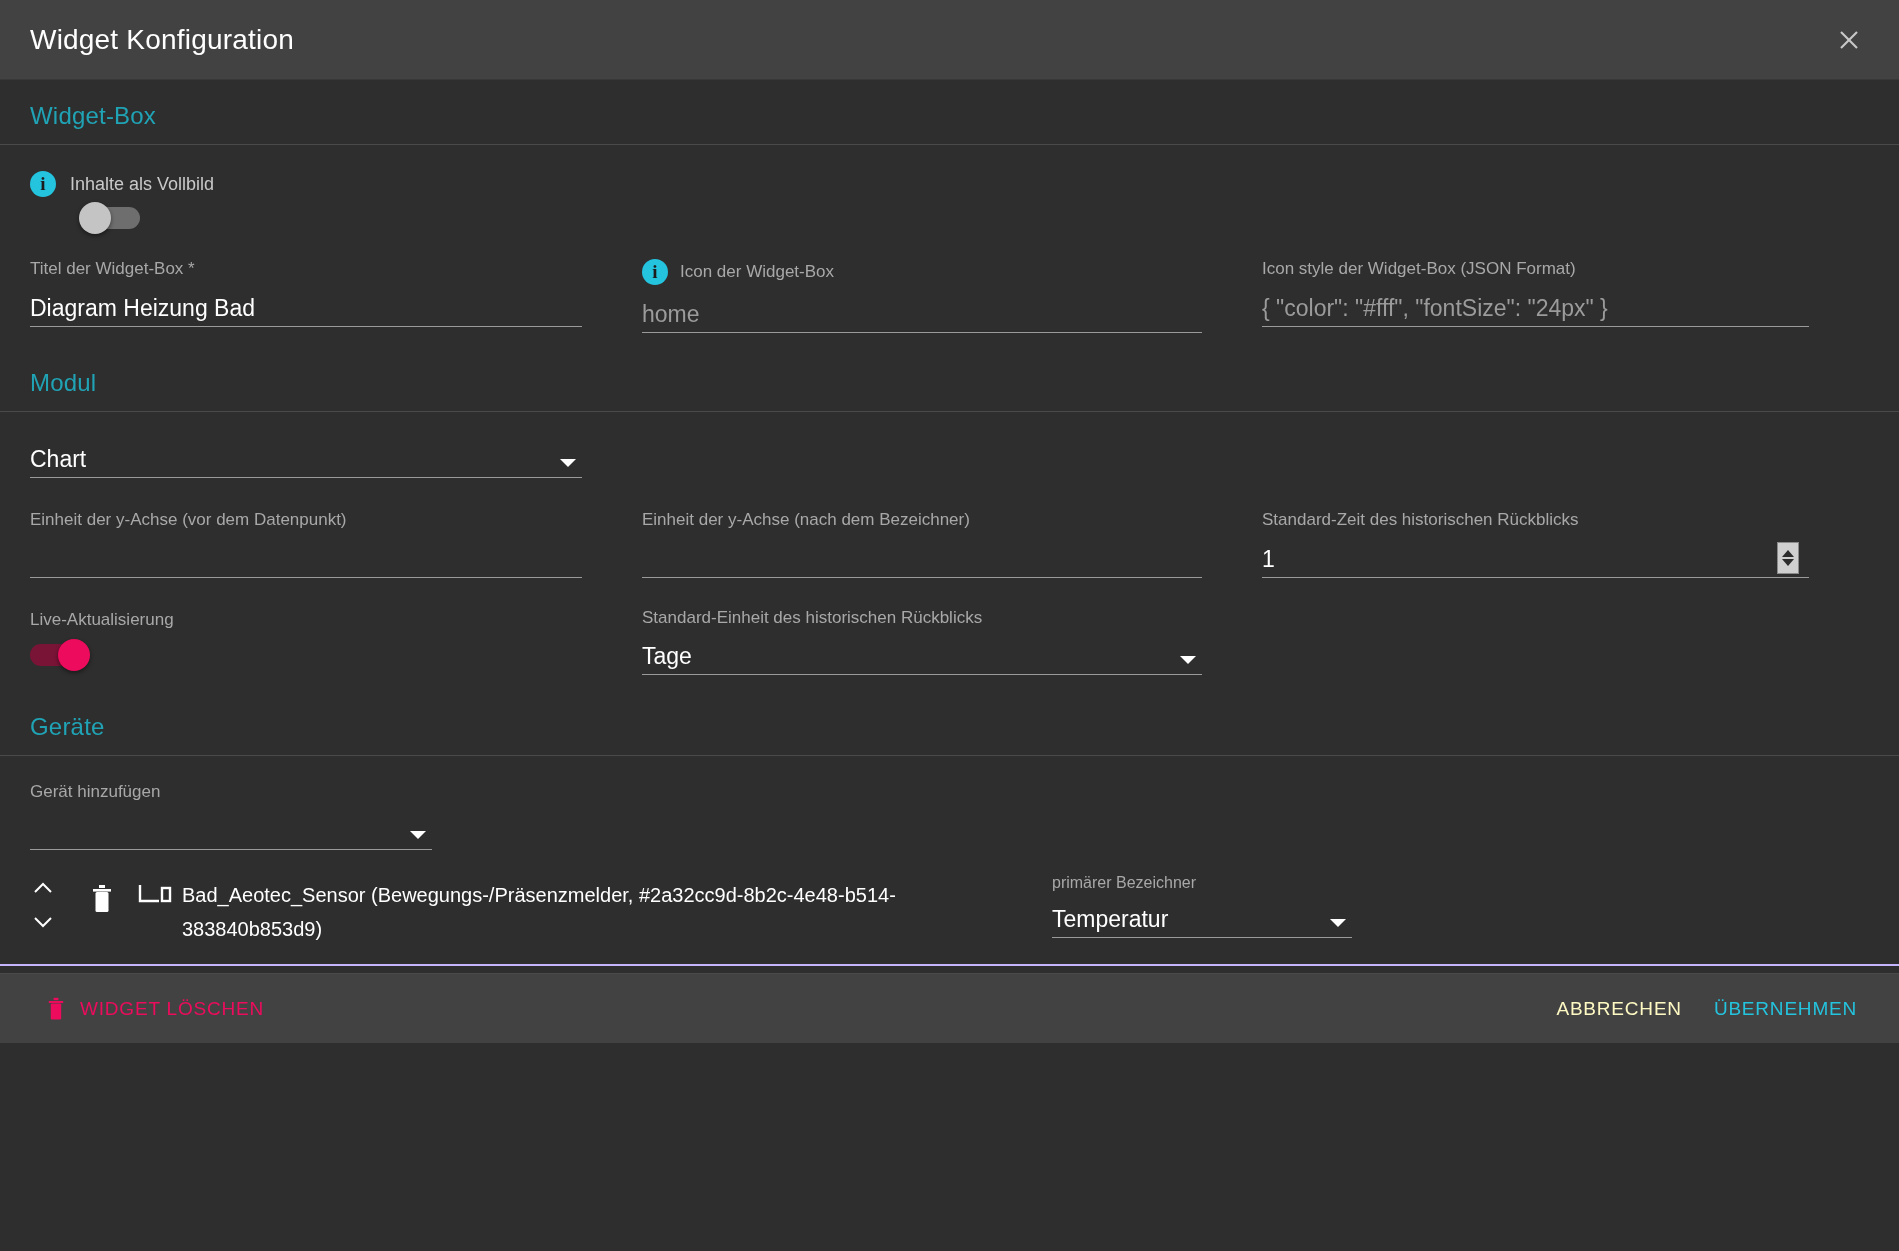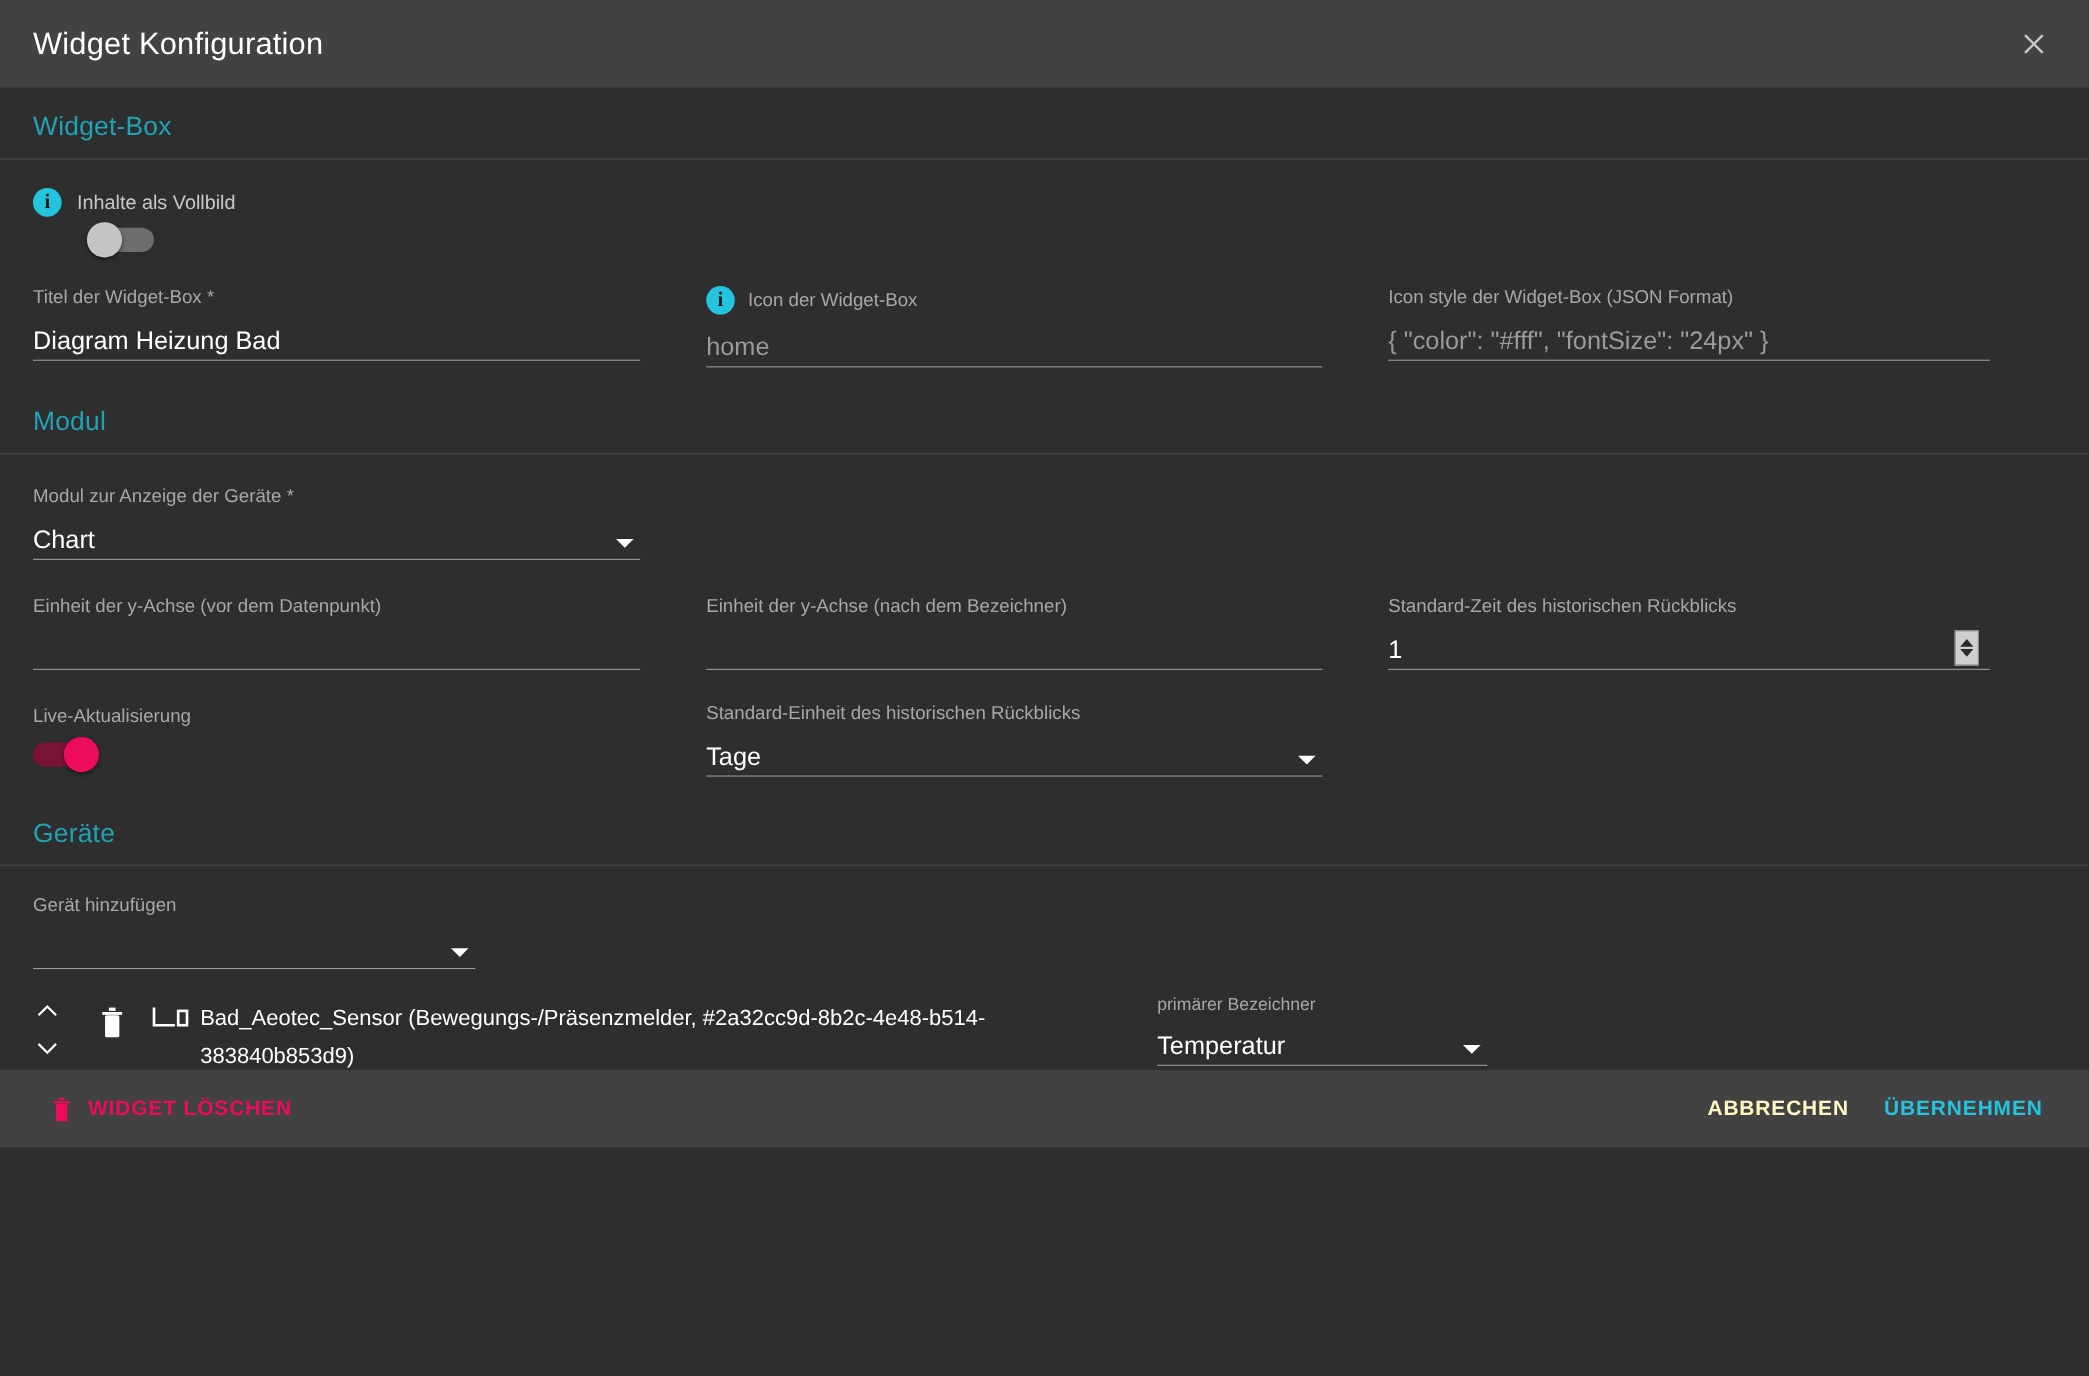--- a/index.html
+++ b/index.html
@@ -156,21 +156,21 @@
   .footer {
     height: 70px; min-height: 70px;
     background: #424242;
     border-top: 1px solid #4a4a4a;
     display: flex; align-items: center;
     padding: 0 26px 0 30px;
   }
   .btn-flat {
     background: transparent; border: 0; cursor: pointer;
     font-size: 19px; letter-spacing: .8px; font-family: "Liberation Sans", sans-serif;
-    padding: 10px 16px; display: flex; align-items: center; gap: 14px; font-weight: bold;
+    padding: 10px 16px; display: flex; align-items: center; gap: 14px;
   }
   .btn-del { color: #ec0b5c; }
   .btn-cancel { color: #fef9c3; }
   .btn-apply { color: #24c3de; }
   .spacer { flex: 1; }
 </style>
 </head>
 <body>
 
 <div class="dialog">
@@ -230,21 +230,20 @@
         </div>
       </div>
     </div>
 
     <div class="section-title" style="padding-top:36px;">Modul</div>
     <div class="divider"></div>
 
     <div class="panel" style="padding-top:28px;">
       <div class="row">
         <div class="field">
-          <div class="field-label">Modul zur Anzeige der Geräte *</div>
           <div class="underline">
             <span class="value">Chart</span>
             <span class="caret"></span>
           </div>
         </div>
         <div class="field"></div>
         <div class="field"></div>
       </div>
 
       <div class="row" style="margin-top:32px;">

